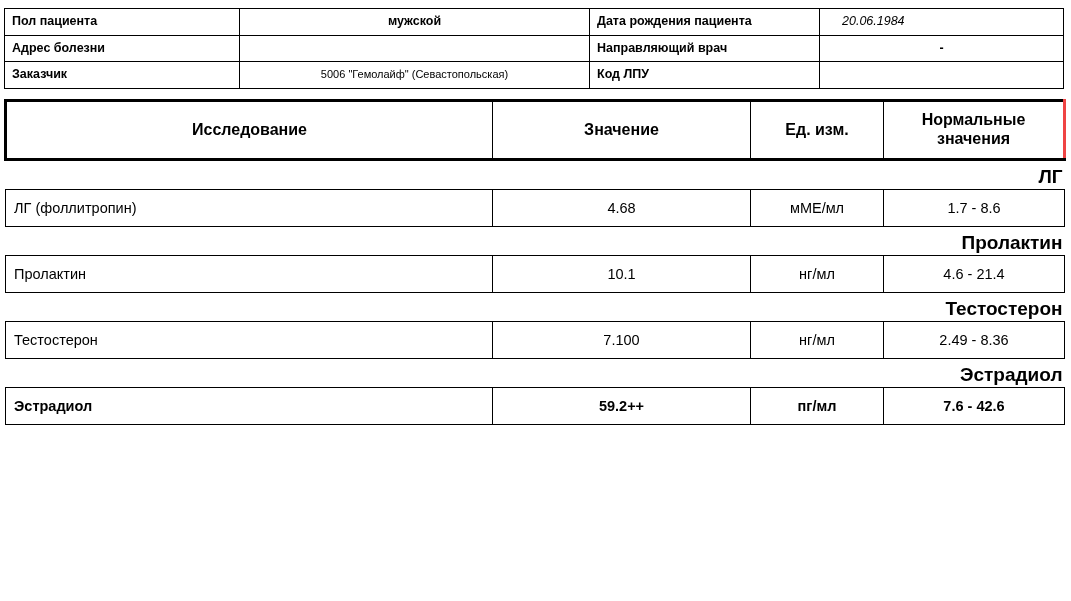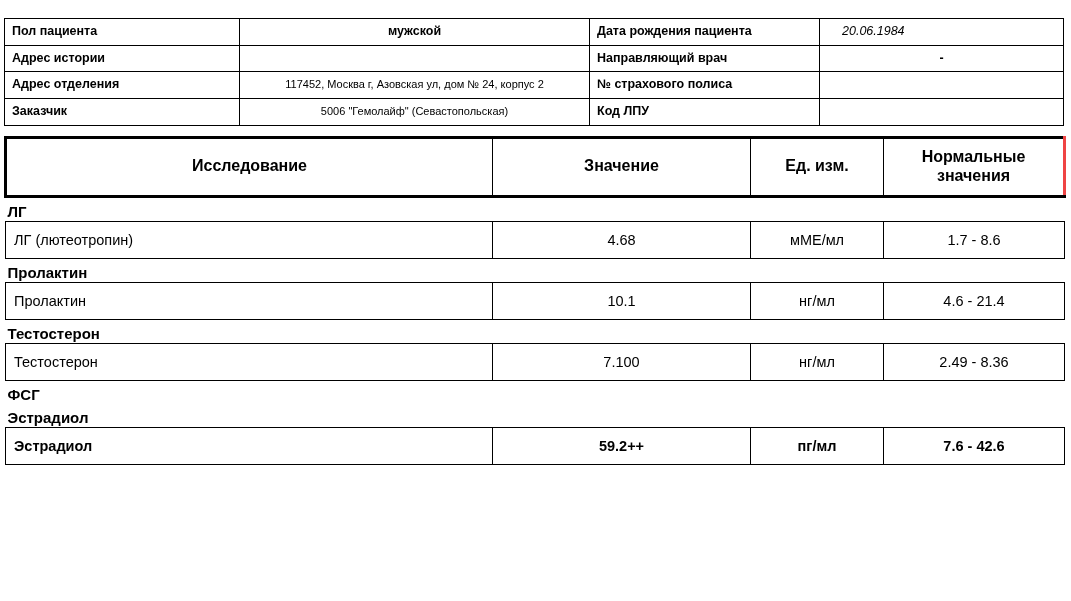--- a/index.html
+++ b/index.html
@@ -18,21 +18,21 @@
     position: relative;
     width: 1071px;
     height: 601px;
     box-sizing: border-box;
   }
 
   
   .info-table {
     border-collapse: collapse;
     width: 1059px;
-    margin: 18px 0 0 4px;
+    margin: 8px 0 0 4px;
     table-layout: fixed;
   }
   .info-table td {
     border: 1px solid #000000;
     padding: 5px 7px;
     vertical-align: middle;
     font-size: 12.5px;
     line-height: 1.25;
   }
   .info-table .lbl {
@@ -92,23 +92,23 @@
     border-right: 3px solid #ef4444;
   }
   .c-name { width: 487px; }
   .c-val  { width: 258px; }
   .c-unit { width: 133px; }
   .c-norm { width: 181px; }
 
   .group-row td {
     border: none;
     font-weight: bold;
-    font-size: 15px;
+    font-size: 19px;
     padding: 5px 2px 1px 2px;
-    text-align: left;
+    text-align: right;
     background: #ffffff;
   }
 
   .res-row td {
     height: 28px;
     vertical-align: middle;
   }
   .res-row .rn {
     text-align: left;
     font-size: 14.5px;
@@ -140,30 +140,24 @@
         <col class="col-d">
     </colgroup>
     <tbody>
         <tr>
           <td class="lbl">Пол пациента</td>
           <td class="val">мужской</td>
           <td class="lbl">Дата рождения пациента</td>
           <td class="val-left">20.06.1984</td>
         </tr>
         <tr>
-          <td class="lbl">Адрес истории</td>
+          <td class="lbl">Адрес болезни</td>
           <td class="val"></td>
           <td class="lbl">Направляющий врач</td>
           <td class="val">-</td>
-        </tr>
-        <tr>
-          <td class="lbl">Адрес отделения</td>
-          <td class="val-small">117452, Москва г, Азовская ул, дом № 24, корпус 2</td>
-          <td class="lbl">№ страхового полиса</td>
-          <td class="val"></td>
         </tr>
         <tr>
           <td class="lbl">Заказчик</td>
           <td class="val-small">5006 "Гемолайф" (Севастопольская)</td>
           <td class="lbl">Код ЛПУ</td>
           <td class="val"></td>
         </tr>
       </tbody>
   </table>
 
@@ -184,21 +178,21 @@
             <span>Нормальные</span><br>
             <span>значения</span>
           </th>
         </tr>
       </thead>
       <tbody>
           <tr class="group-row">
             <td colspan="4">ЛГ</td>
           </tr>
           <tr class="res-row">
-            <td class="rn">ЛГ (лютеотропин)</td>
+            <td class="rn">ЛГ (фоллитропин)</td>
             <td class="rv">4.68</td>
             <td class="ru">мМЕ/мл</td>
             <td class="rr">1.7 - 8.6</td>
           </tr>
           <tr class="group-row">
             <td colspan="4">Пролактин</td>
           </tr>
           <tr class="res-row">
             <td class="rn">Пролактин</td>
             <td class="rv">10.1</td>
@@ -208,23 +202,20 @@
           <tr class="group-row">
             <td colspan="4">Тестостерон</td>
           </tr>
           <tr class="res-row">
             <td class="rn">Тестостерон</td>
             <td class="rv">7.100</td>
             <td class="ru">нг/мл</td>
             <td class="rr">2.49 - 8.36</td>
           </tr>
           <tr class="group-row">
-            <td colspan="4">ФСГ</td>
-          </tr>
-          <tr class="group-row">
             <td colspan="4">Эстрадиол</td>
           </tr>
           <tr class="res-row bold">
             <td class="rn">Эстрадиол</td>
             <td class="rv">59.2++</td>
             <td class="ru">пг/мл</td>
             <td class="rr">7.6 - 42.6</td>
           </tr>
         </tbody>
     </table>

